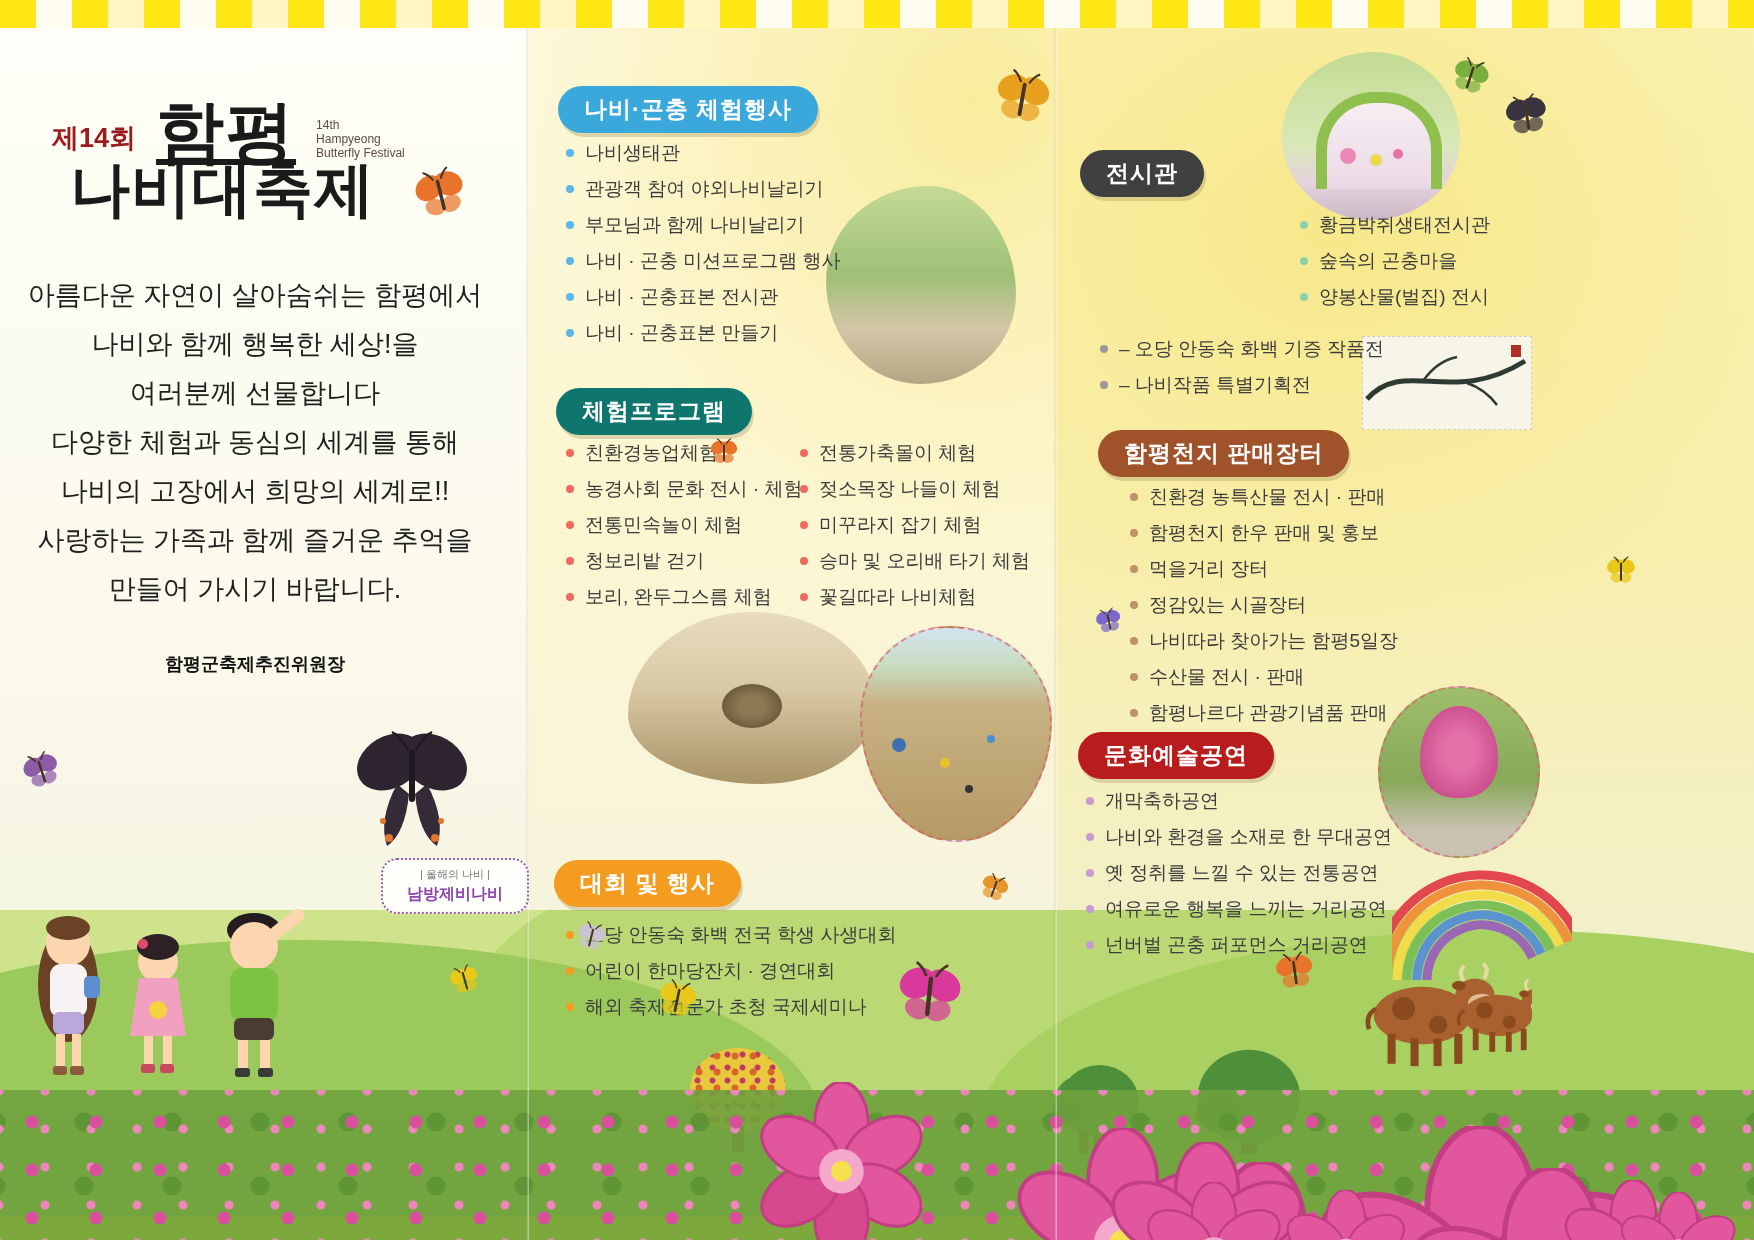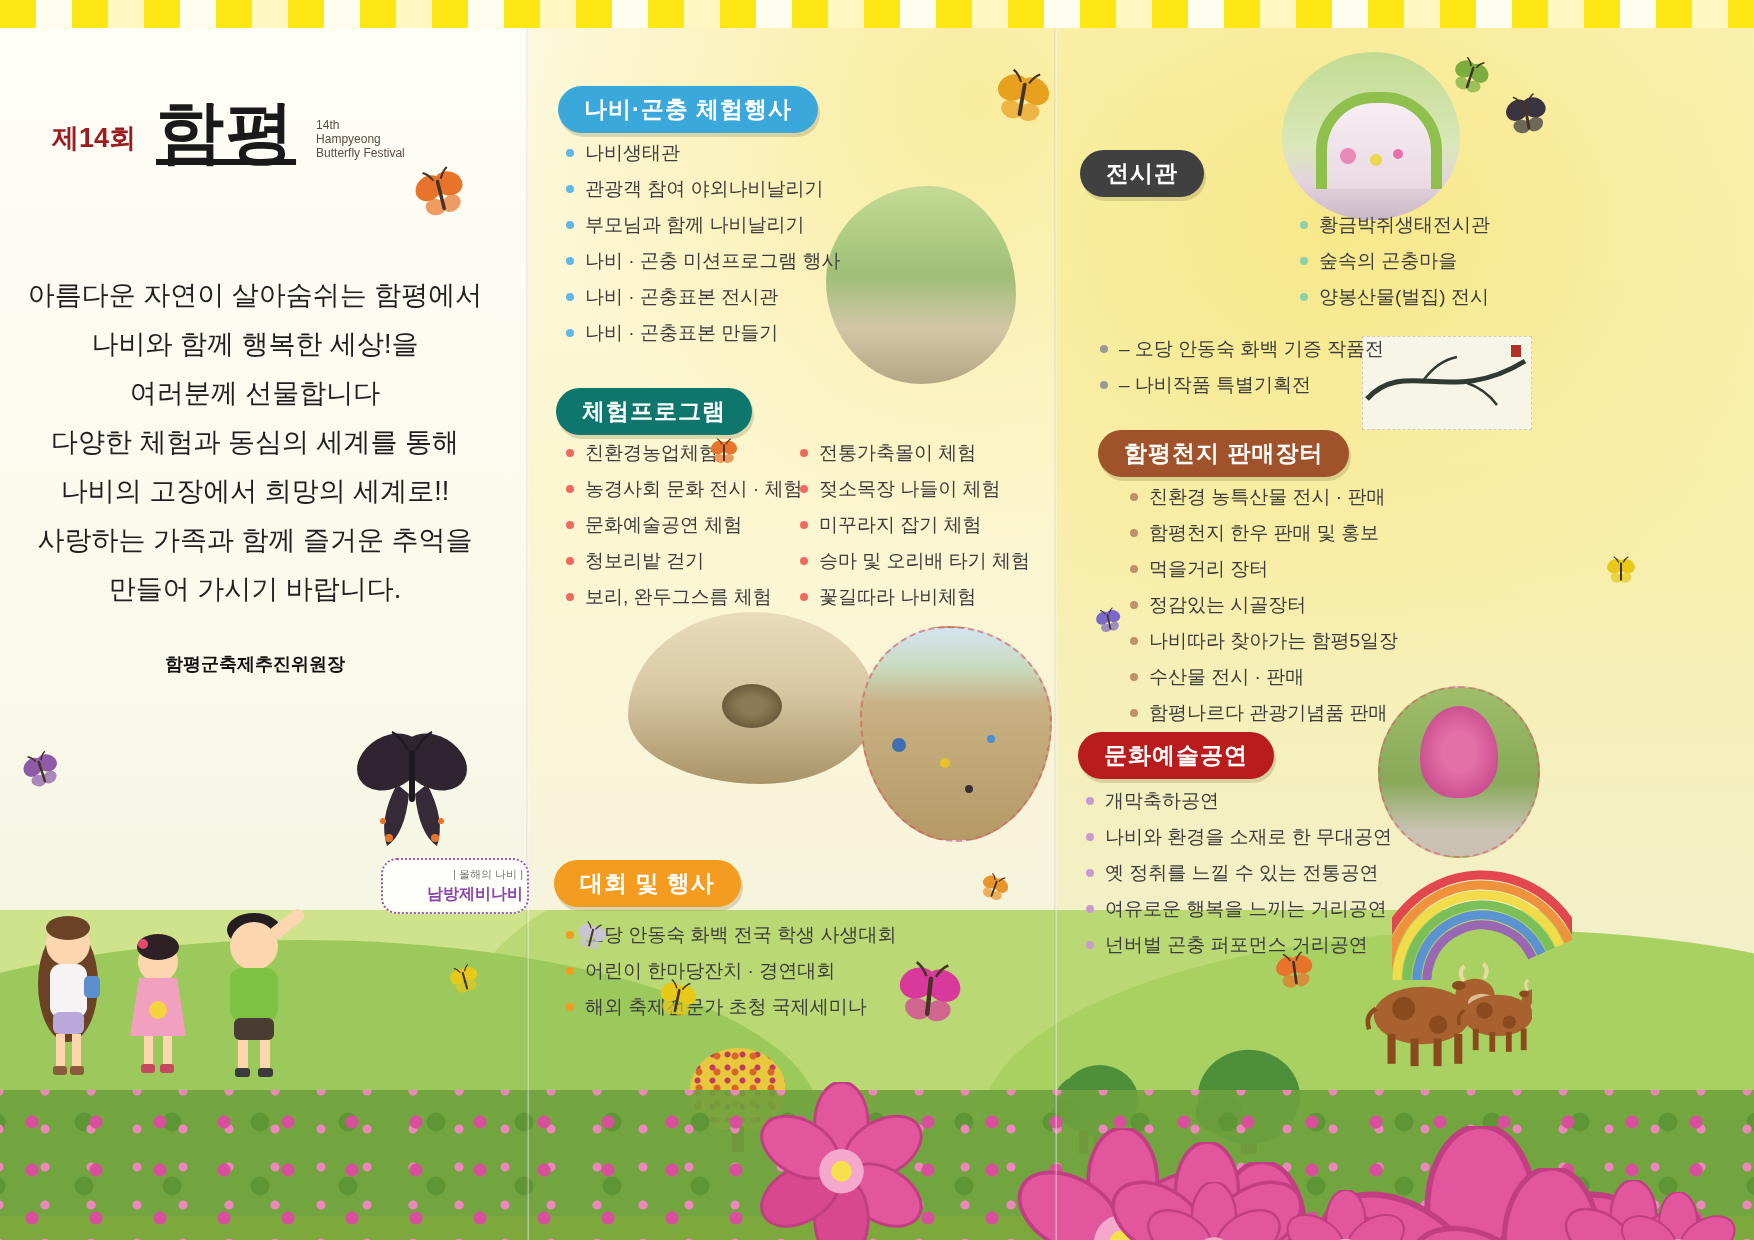--- a/index.html
+++ b/index.html
@@ -25,21 +25,21 @@
   .logo-edition{color:#9B1B1E;font-weight:bold;font-size:27px;margin-top:14px;}
   .logo-top{font-size:68px;font-weight:bold;letter-spacing:2px;line-height:50px;text-decoration:underline;}
   .logo-en{display:flex;flex-direction:column;font-size:12px;color:#5E4B42;line-height:14px;margin-top:12px;}
   .logo-bottom{font-size:60px;font-weight:bold;letter-spacing:1px;line-height:56px;margin:2px 0 0 18px;}
   
   .greeting{position:absolute;left:18px;top:284px;width:474px;text-align:center;z-index:3;}
   .greeting p{margin:0 0 27px;font-size:27px;line-height:22px;color:#1F1F1F;}
   .signature{position:absolute;left:18px;top:652px;width:474px;text-align:center;z-index:3;}
   .sig1{margin:0 0 6px;font-size:18px;font-weight:bold;word-spacing:26px;color:#111;}
   .sig2{margin:0;font-size:18px;font-weight:bold;color:#111;}
-  .year-bubble{position:absolute;left:381px;top:858px;width:136px;z-index:4;text-align:right;
+  .year-bubble{position:absolute;left:381px;top:858px;width:136px;z-index:4;text-align:center;
      background:rgba(255,255,255,.85);border:2px dotted #9B59A8;border-radius:16px;padding:7px 4px;}
   .yb-label{font-size:11px;color:#777;margin-bottom:2px;}
   .yb-name{font-size:16px;font-weight:bold;color:#8E44AD;}
   
   .badge{position:absolute;z-index:3;color:#fff;font-weight:bold;font-size:23px;letter-spacing:1px;
      padding:8px 26px;border-radius:32px;box-shadow:2px 4px 0 rgba(150,140,90,.30);white-space:nowrap;}
   .b-insect{left:558px;top:86px;background:#3BA8DC;}
   .b-exp{left:556px;top:388px;background:#0f766e;}
   .b-contest{left:554px;top:860px;background:#F49C1F;}
   .b-exhib{left:1080px;top:150px;background:#404040;}
@@ -214,20 +214,21 @@
   <div class="logo">
     <div class="logo-row1">
       <span class="logo-edition">제14회</span>
       <span class="logo-top">함평</span>
       <span class="logo-en">
         <span>14th</span>
         <span>Hampyeong</span>
         <span>Butterfly Festival</span>
       </span>
     </div>
+    <div class="logo-bottom">나비대축제</div>
   </div>
 
   <div class="greeting">
     <p>아름다운 자연이 살아숨쉬는 함평에서</p>
     <p>나비와 함께 행복한 세상!을</p>
     <p>여러분께 선물합니다</p>
     <p>다양한 체험과 동심의 세계를 통해</p>
     <p>나비의 고장에서 희망의 세계로!!</p>
     <p>사랑하는 가족과 함께 즐거운 추억을</p>
     <p>만들어 가시기 바랍니다.</p>
@@ -297,21 +298,21 @@
     <li>나비 · 곤충 미션프로그램 행사</li>
     <li>나비 · 곤충표본 전시관</li>
     <li>나비 · 곤충표본 만들기</li>
   </ul>
   <div class="photo photo-1"></div>
 
   <div class="badge b-exp">체험프로그램</div>
   <ul class="list l-exp-left">
     <li>친환경농업체험</li>
     <li>농경사회 문화 전시 · 체험</li>
-    <li>문화예술공연 체험</li>
+    <li>전통민속놀이 체험</li>
     <li>청보리밭 걷기</li>
     <li>보리, 완두그스름 체험</li>
   </ul>
   <ul class="list l-exp-right">
     <li>전통가축몰이 체험</li>
     <li>젖소목장 나들이 체험</li>
     <li>미꾸라지 잡기 체험</li>
     <li>승마 및 오리배 타기 체험</li>
     <li>꽃길따라 나비체험</li>
   </ul>

